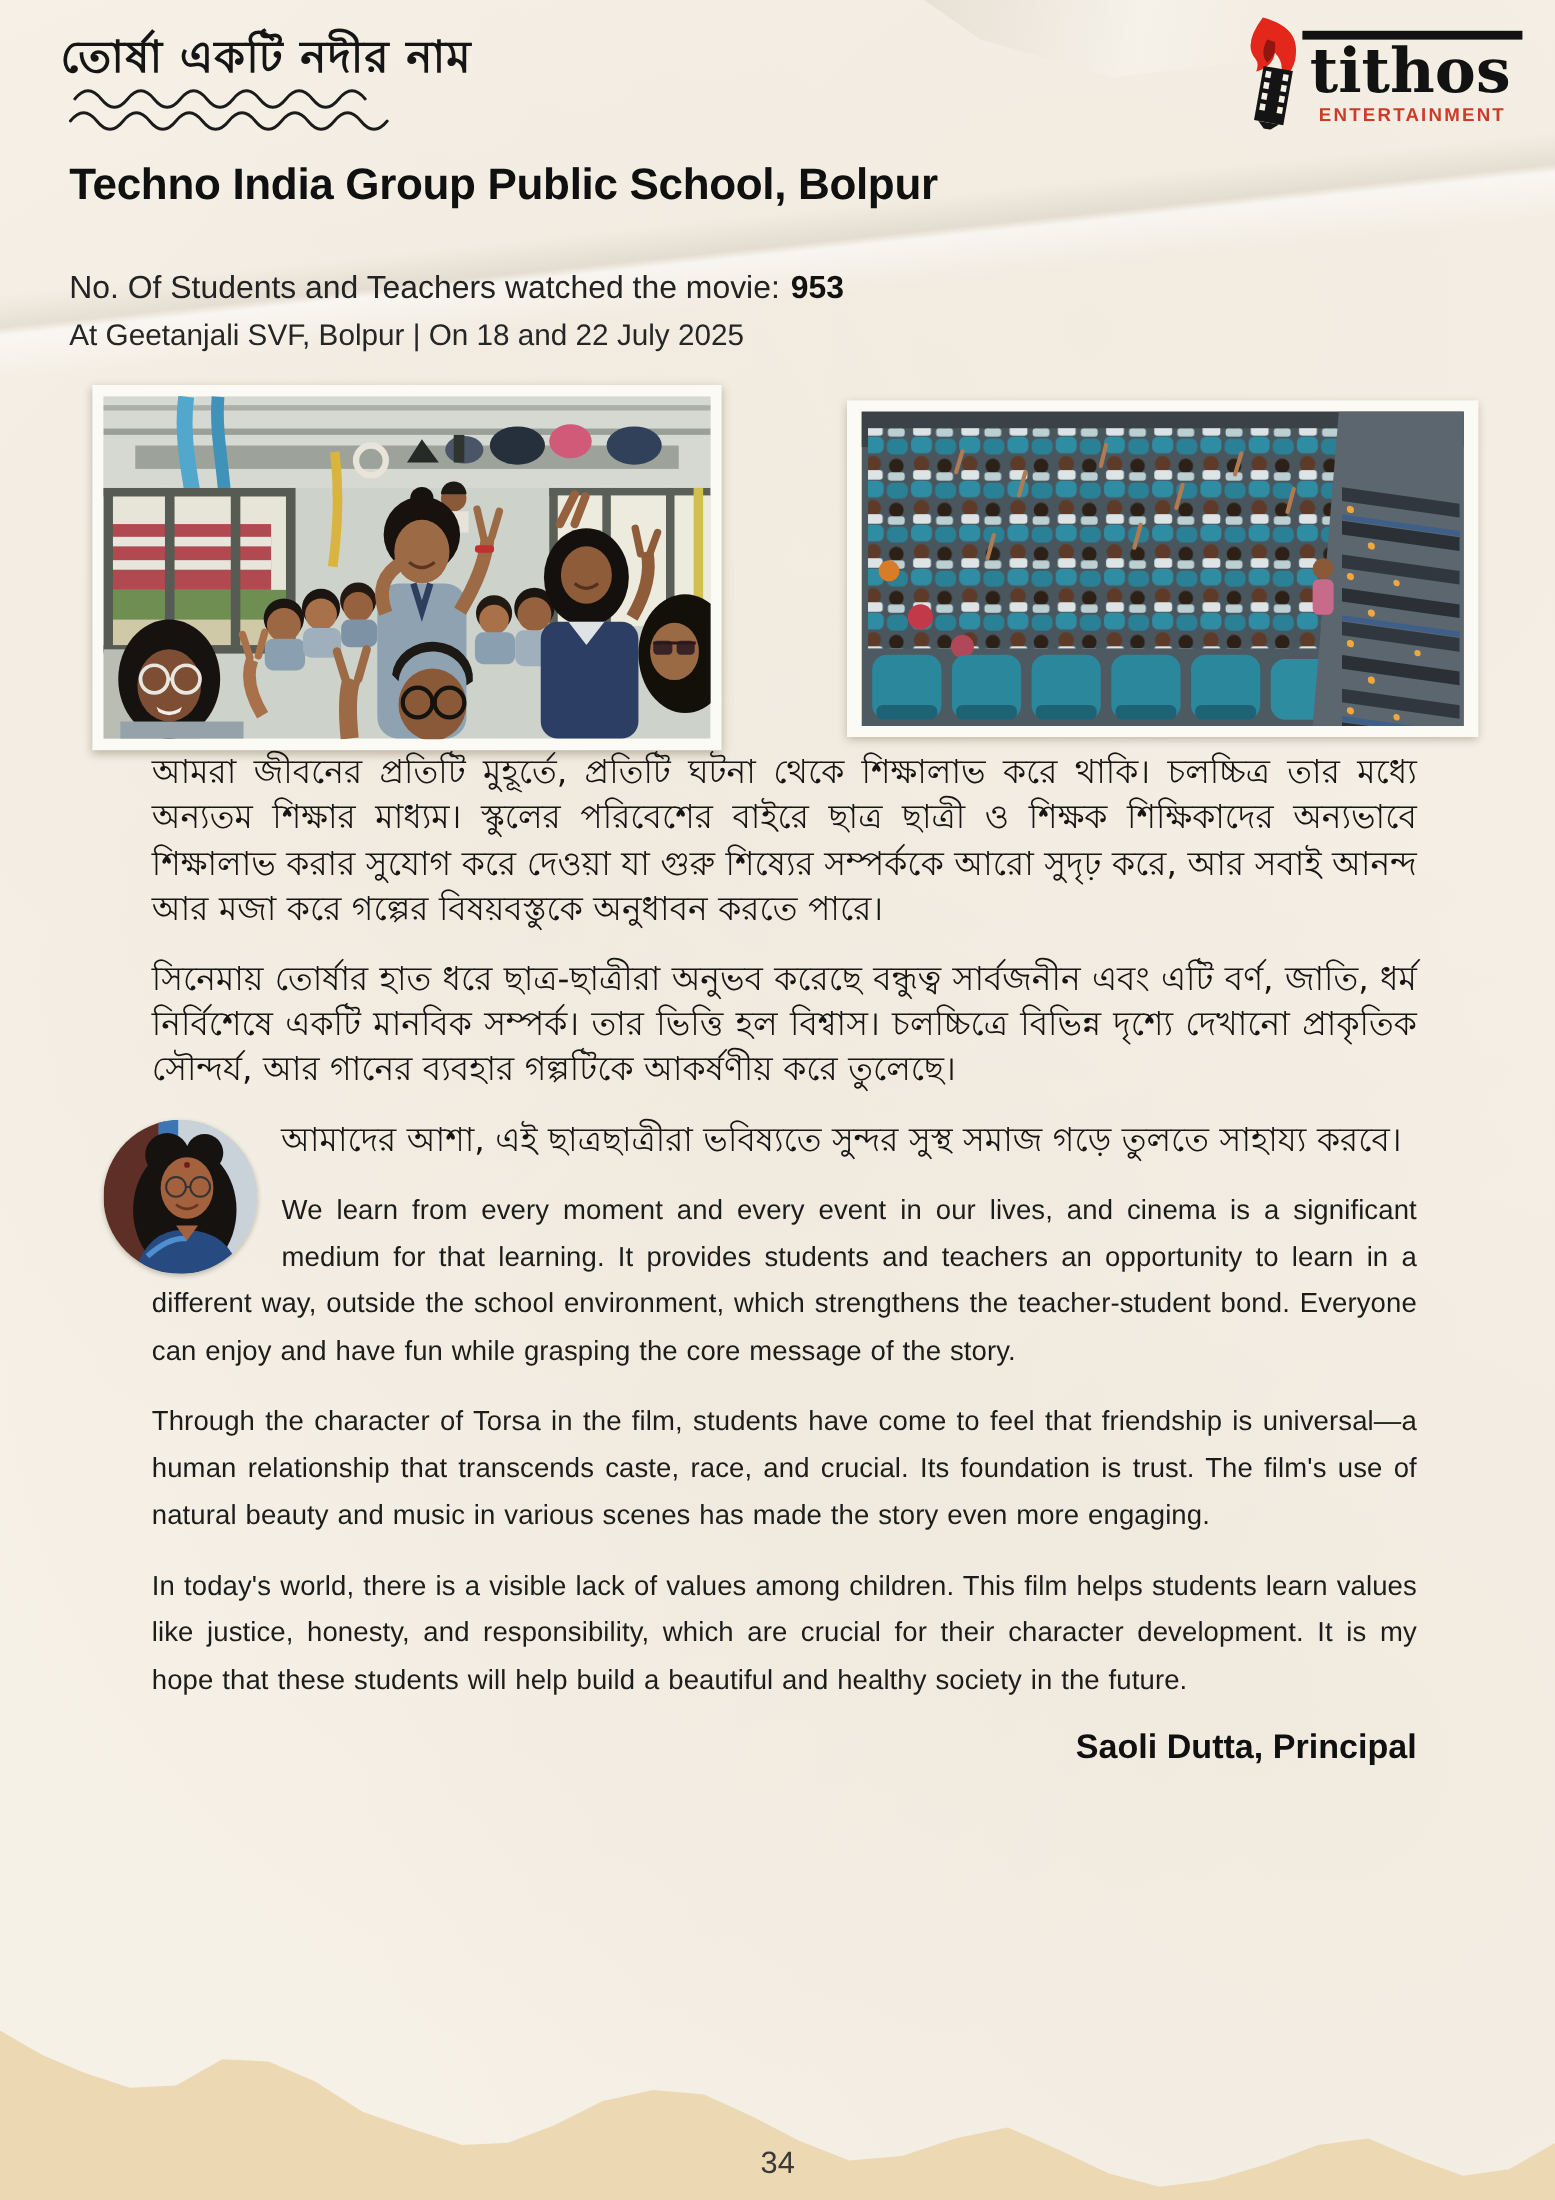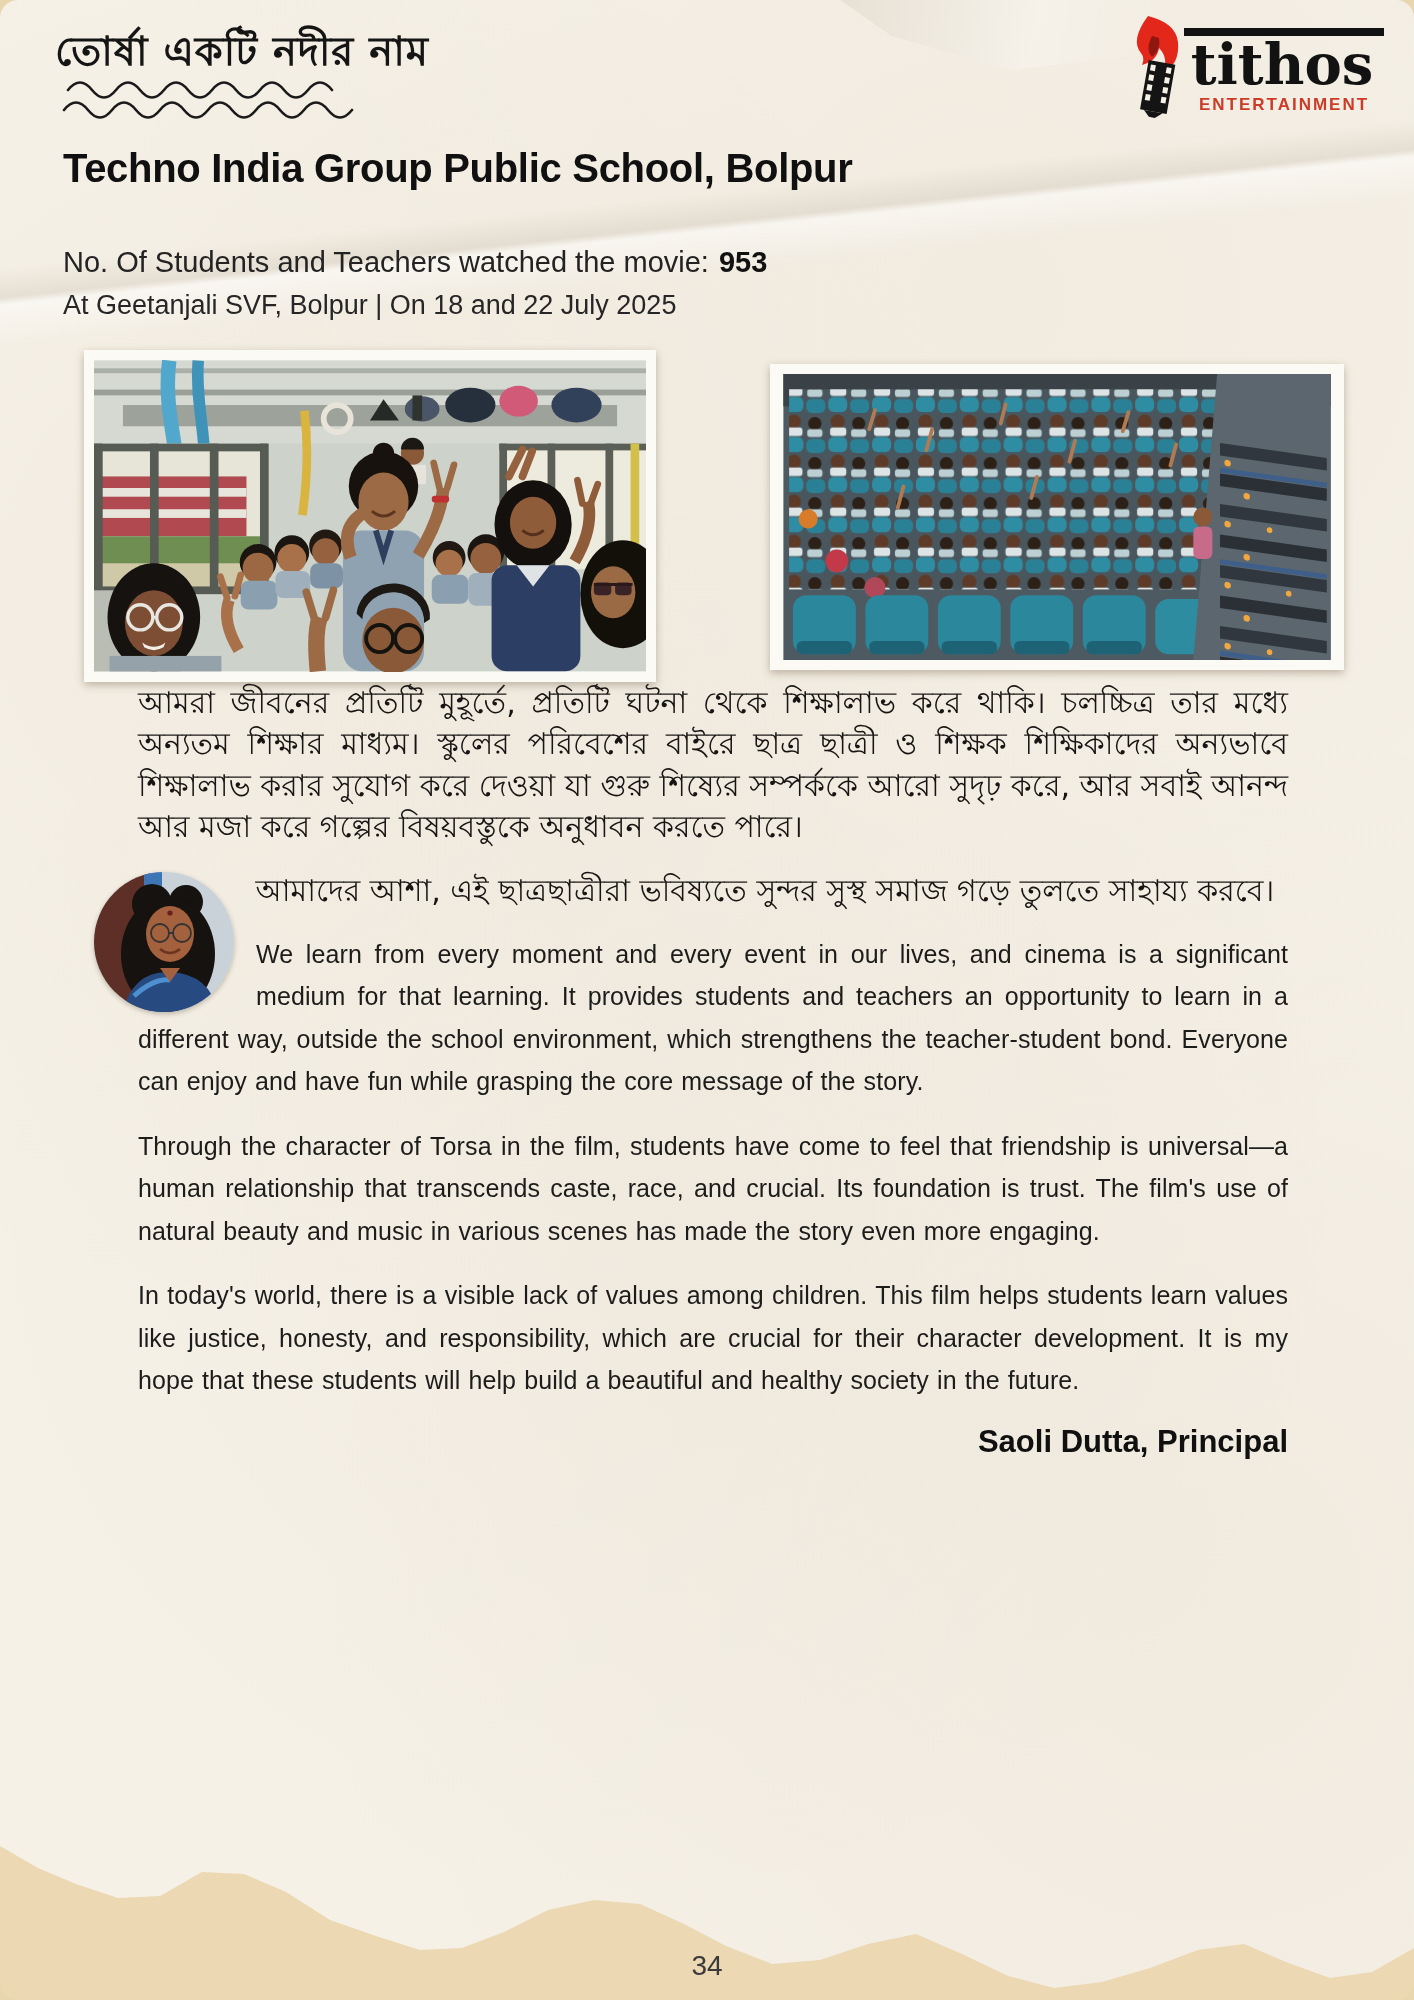--- a/index.html
+++ b/index.html
@@ -1,17 +1,17 @@
 <!DOCTYPE html>
 <html><head>
 <meta charset="utf-8">
 <style>
   html,body{margin:0;padding:0;}
   body{background:#e8d6ae;font-family:"Liberation Sans",sans-serif;}
-  .page{position:relative;width:1414px;height:2000px;overflow:hidden;background:#ecd9b3;border-radius:18px;}
+  .page{position:relative;width:1414px;height:2000px;overflow:hidden;background:#ecd9b3;}
   .paper{
     position:absolute;inset:0;background:#f6f1e7;
     clip-path:polygon(0px 0px,1414px 0px,1414px 1948px,1372px 1972px,1330px 1978px,1286px 1962px,
       1244px 1944px,1198px 1950px,1150px 1968px,1102px 1982px,1054px 1988px,1008px 1976px,
       962px 1954px,916px 1934px,868px 1944px,820px 1960px,772px 1964px,726px 1946px,684px 1924px,
       640px 1904px,594px 1900px,548px 1910px,504px 1932px,462px 1948px,420px 1950px,376px 1936px,
       330px 1920px,286px 1892px,244px 1874px,202px 1872px,160px 1896px,118px 1898px,76px 1884px,
       38px 1868px,0px 1846px);
     filter:drop-shadow(0 5px 4px rgba(95,75,45,0.35));
   }
@@ -275,20 +275,21 @@
         </g>
       </g>
 
       <circle cx="440" cy="150" r="10" fill="#8a5a38"></circle>
         <rect x="430" y="160" width="20" height="34" rx="6" fill="#c86a8a"></rect>
     </svg>
   </figure>
 
   <div class="content">
     <p class="bn">আমরা জীবনের প্রতিটি মুহূর্তে, প্রতিটি ঘটনা থেকে শিক্ষালাভ করে থাকি। চলচ্চিত্র তার মধ্যে অন্যতম শিক্ষার মাধ্যম। স্কুলের পরিবেশের বাইরে ছাত্র ছাত্রী ও শিক্ষক শিক্ষিকাদের অন্যভাবে শিক্ষালাভ করার সুযোগ করে দেওয়া যা গুরু শিষ্যের সম্পর্ককে আরো সুদৃঢ় করে, আর সবাই আনন্দ আর মজা করে গল্পের বিষয়বস্তুকে অনুধাবন করতে পারে।</p>
+    <p class="bn">সিনেমায় তোর্ষার হাত ধরে ছাত্র-ছাত্রীরা অনুভব করেছে বন্ধুত্ব সার্বজনীন এবং এটি বর্ণ, জাতি, ধর্ম নির্বিশেষে একটি মানবিক সম্পর্ক। তার ভিত্তি হল বিশ্বাস। চলচ্চিত্রে বিভিন্ন দৃশ্যে দেখানো প্রাকৃতিক সৌন্দর্য, আর গানের ব্যবহার গল্পটিকে আকর্ষণীয় করে তুলেছে।</p>
 
     <div class="quote-block">
       <div class="avatar">
         <svg width="140" height="140" viewBox="0 0 140 140">
           <rect width="140" height="140" fill="#c9d2d8"></rect>
           <rect width="56" height="140" fill="#5e2f26"></rect>
           <rect x="50" width="18" height="140" fill="#3e76b5"></rect>
           <circle cx="58" cy="32" r="20" fill="#161210"></circle>
           <circle cx="92" cy="30" r="17" fill="#161210"></circle>
           <ellipse cx="74" cy="82" rx="47" ry="58" fill="#161210"></ellipse>

